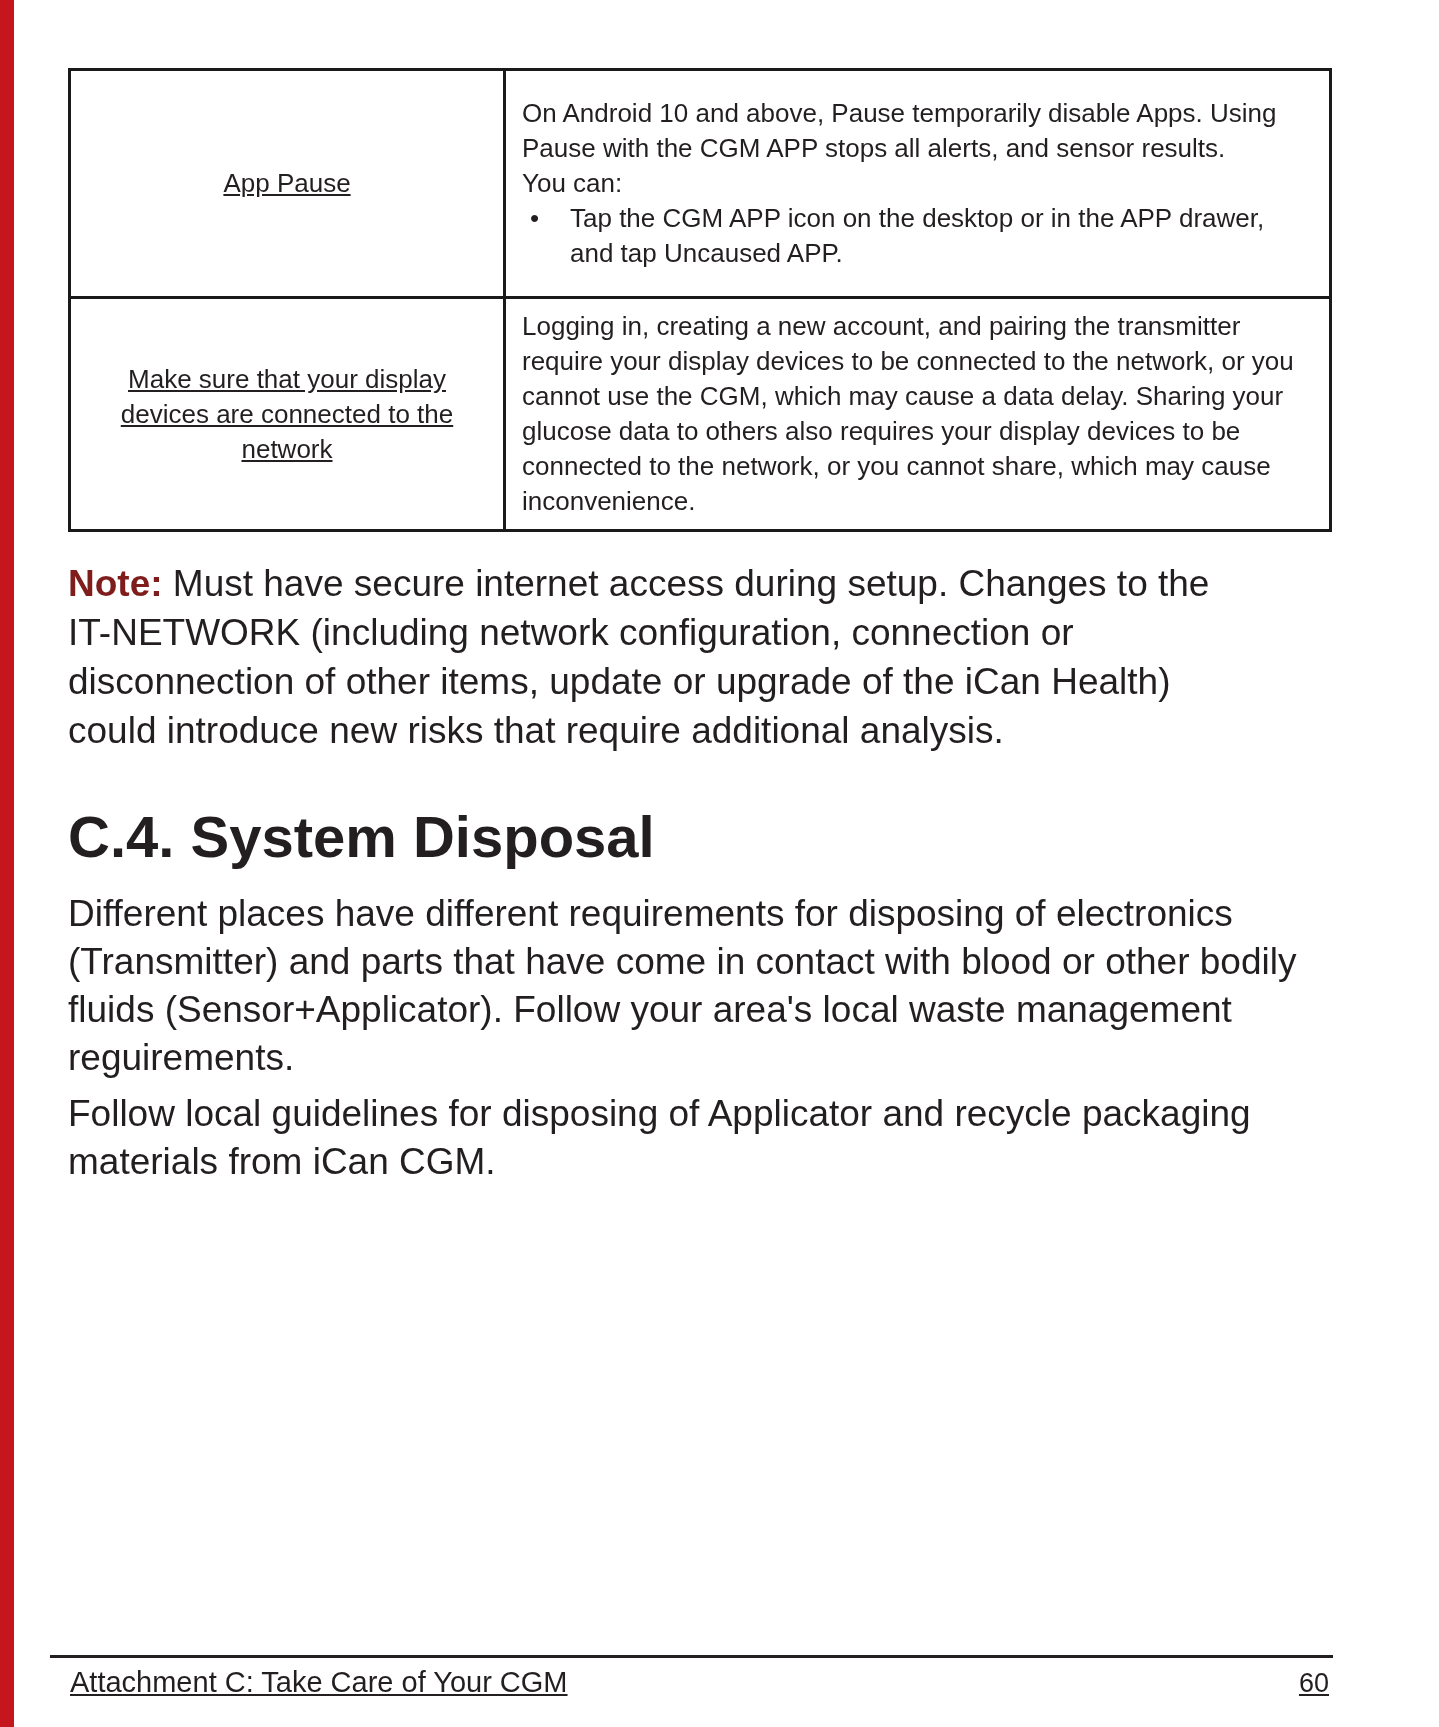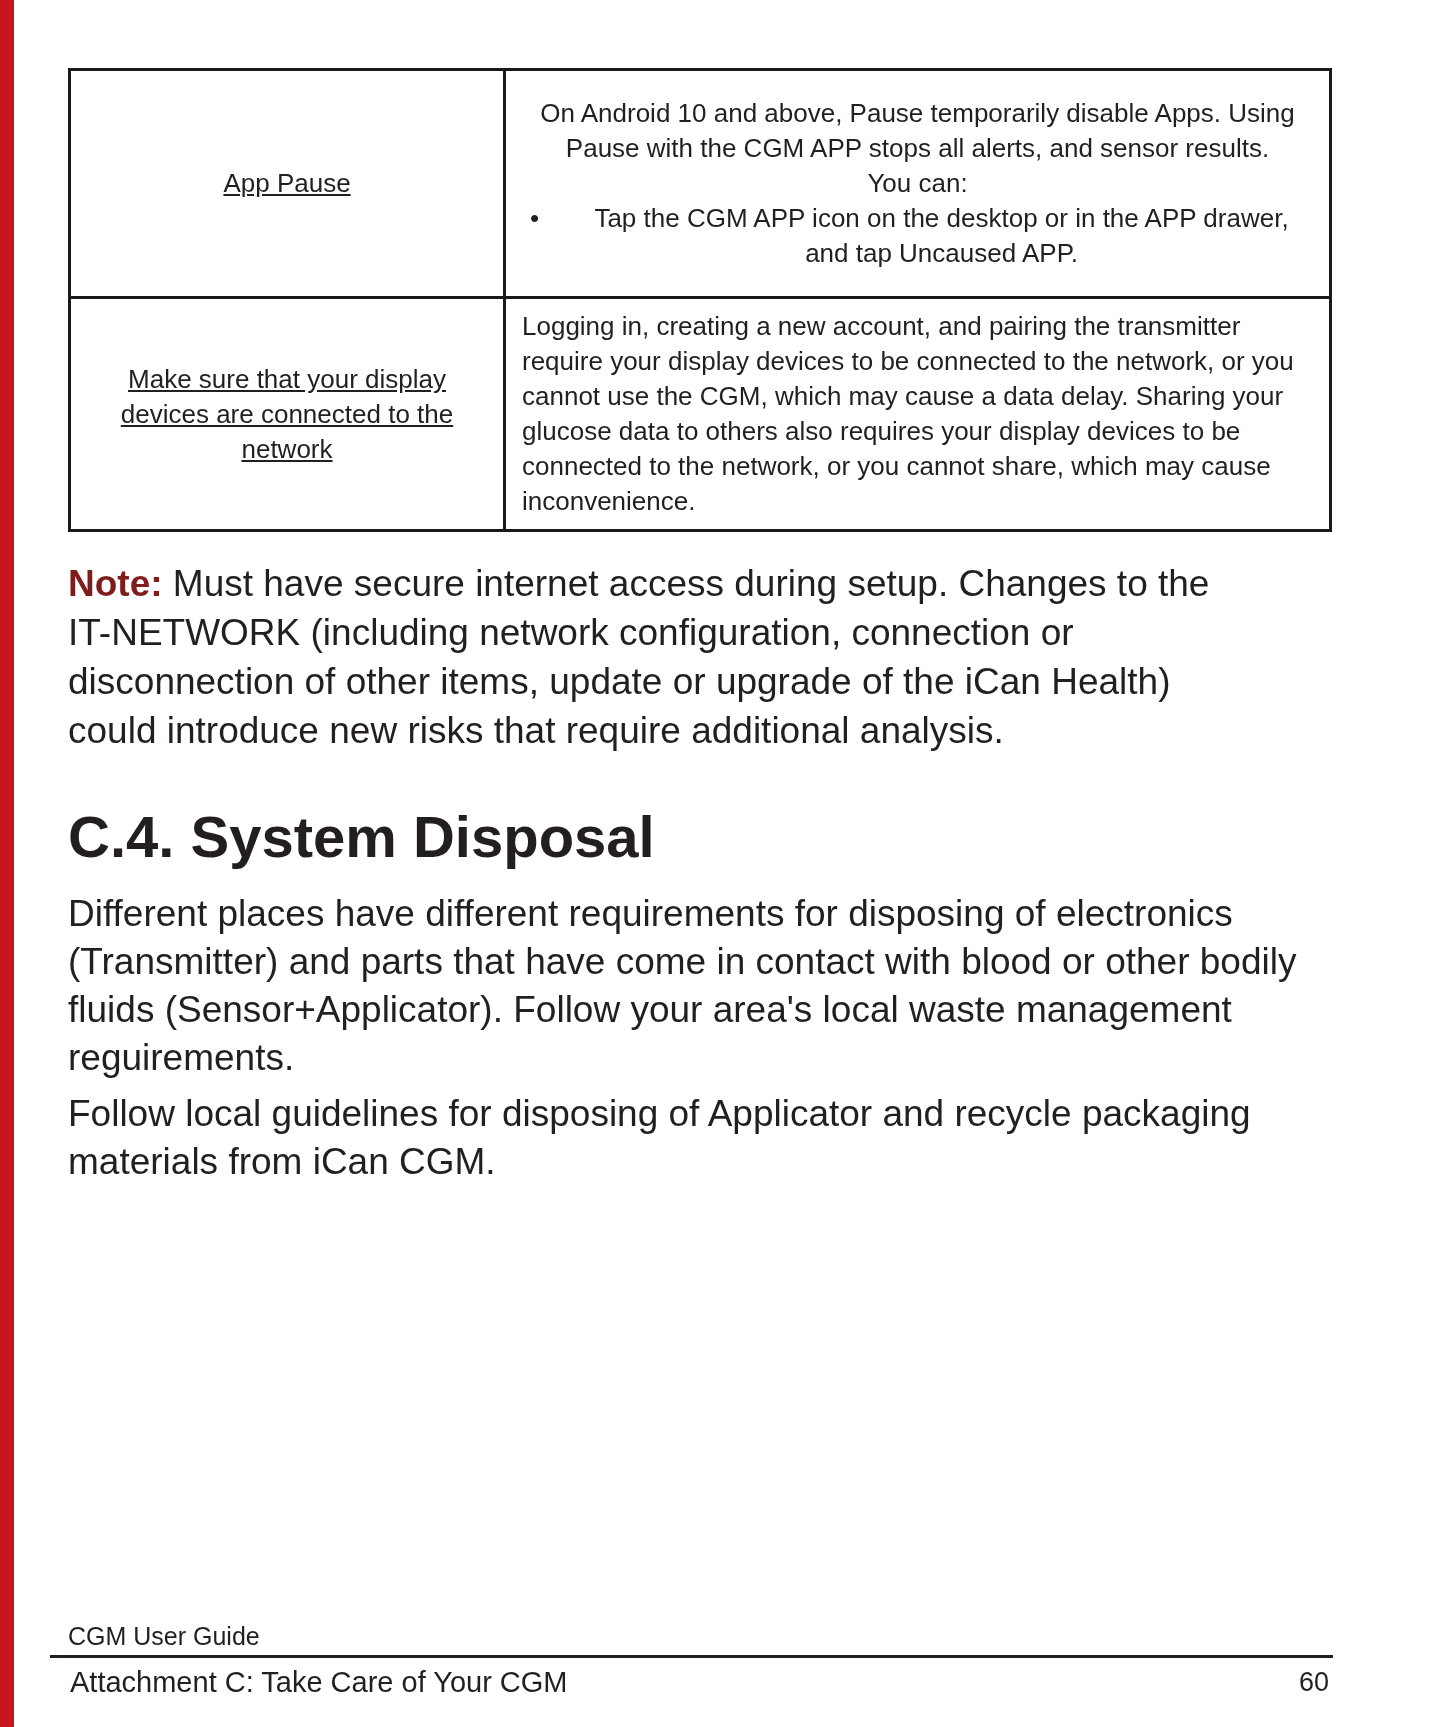--- a/index.html
+++ b/index.html
@@ -54,21 +54,21 @@
   .bullet-item {
     position: relative;
     padding-left: 48px;
   }
   .bullet-item::before {
     content: "\2022";
     position: absolute;
     left: 8px;
     top: 0;
   }
-  .row-1 td { height: 228px; text-align: center; }
+  .row-1 td { height: 228px; }
   .row-2 td { height: 227px; }
 
   
   .note-paragraph {
     margin-top: 27px;
     width: 1175px;
     font-size: 37px;
     line-height: 49px;
   }
   .note-label {
@@ -104,22 +104,23 @@
     padding-bottom: 4px;
   }
   .footer-rule {
     height: 3px;
     background: #231f20;
     width: 100%;
   }
   .footer-bottom-row {
     display: flex;
     justify-content: space-between;
-    align-items: center;
+    align-items: flex-end;
     margin-top: 8px;
+    text-decoration: underline;
   }
   .footer-section-title {
     margin-left: 20px;
     font-size: 29px;
   }
   .footer-page-number {
     font-size: 27px;
     margin-right: 4px;
   }
 </style>
@@ -163,21 +164,20 @@
 
     <h1 class="section-heading">C.4. System Disposal</h1>
 
     <p class="body-paragraph">Different places have different requirements for disposing of electronics (Transmitter) and parts that have come in contact with blood or other bodily fluids (Sensor+Applicator). Follow your area's local waste management reguirements.</p>
 
     <p class="body-paragraph">Follow local guidelines for disposing of Applicator and recycle packaging materials from iCan CGM.</p>
 
   </div>
 
   <div class="footer">
-    <div class="footer-doc-title">CGM User Guide</div>
     <div class="footer-rule"></div>
     <div class="footer-bottom-row">
       <div class="footer-section-title">Attachment C: Take Care of Your CGM</div>
       <div class="footer-page-number">60</div>
     </div>
   </div>
 
 </div>
 
 </body></html>

